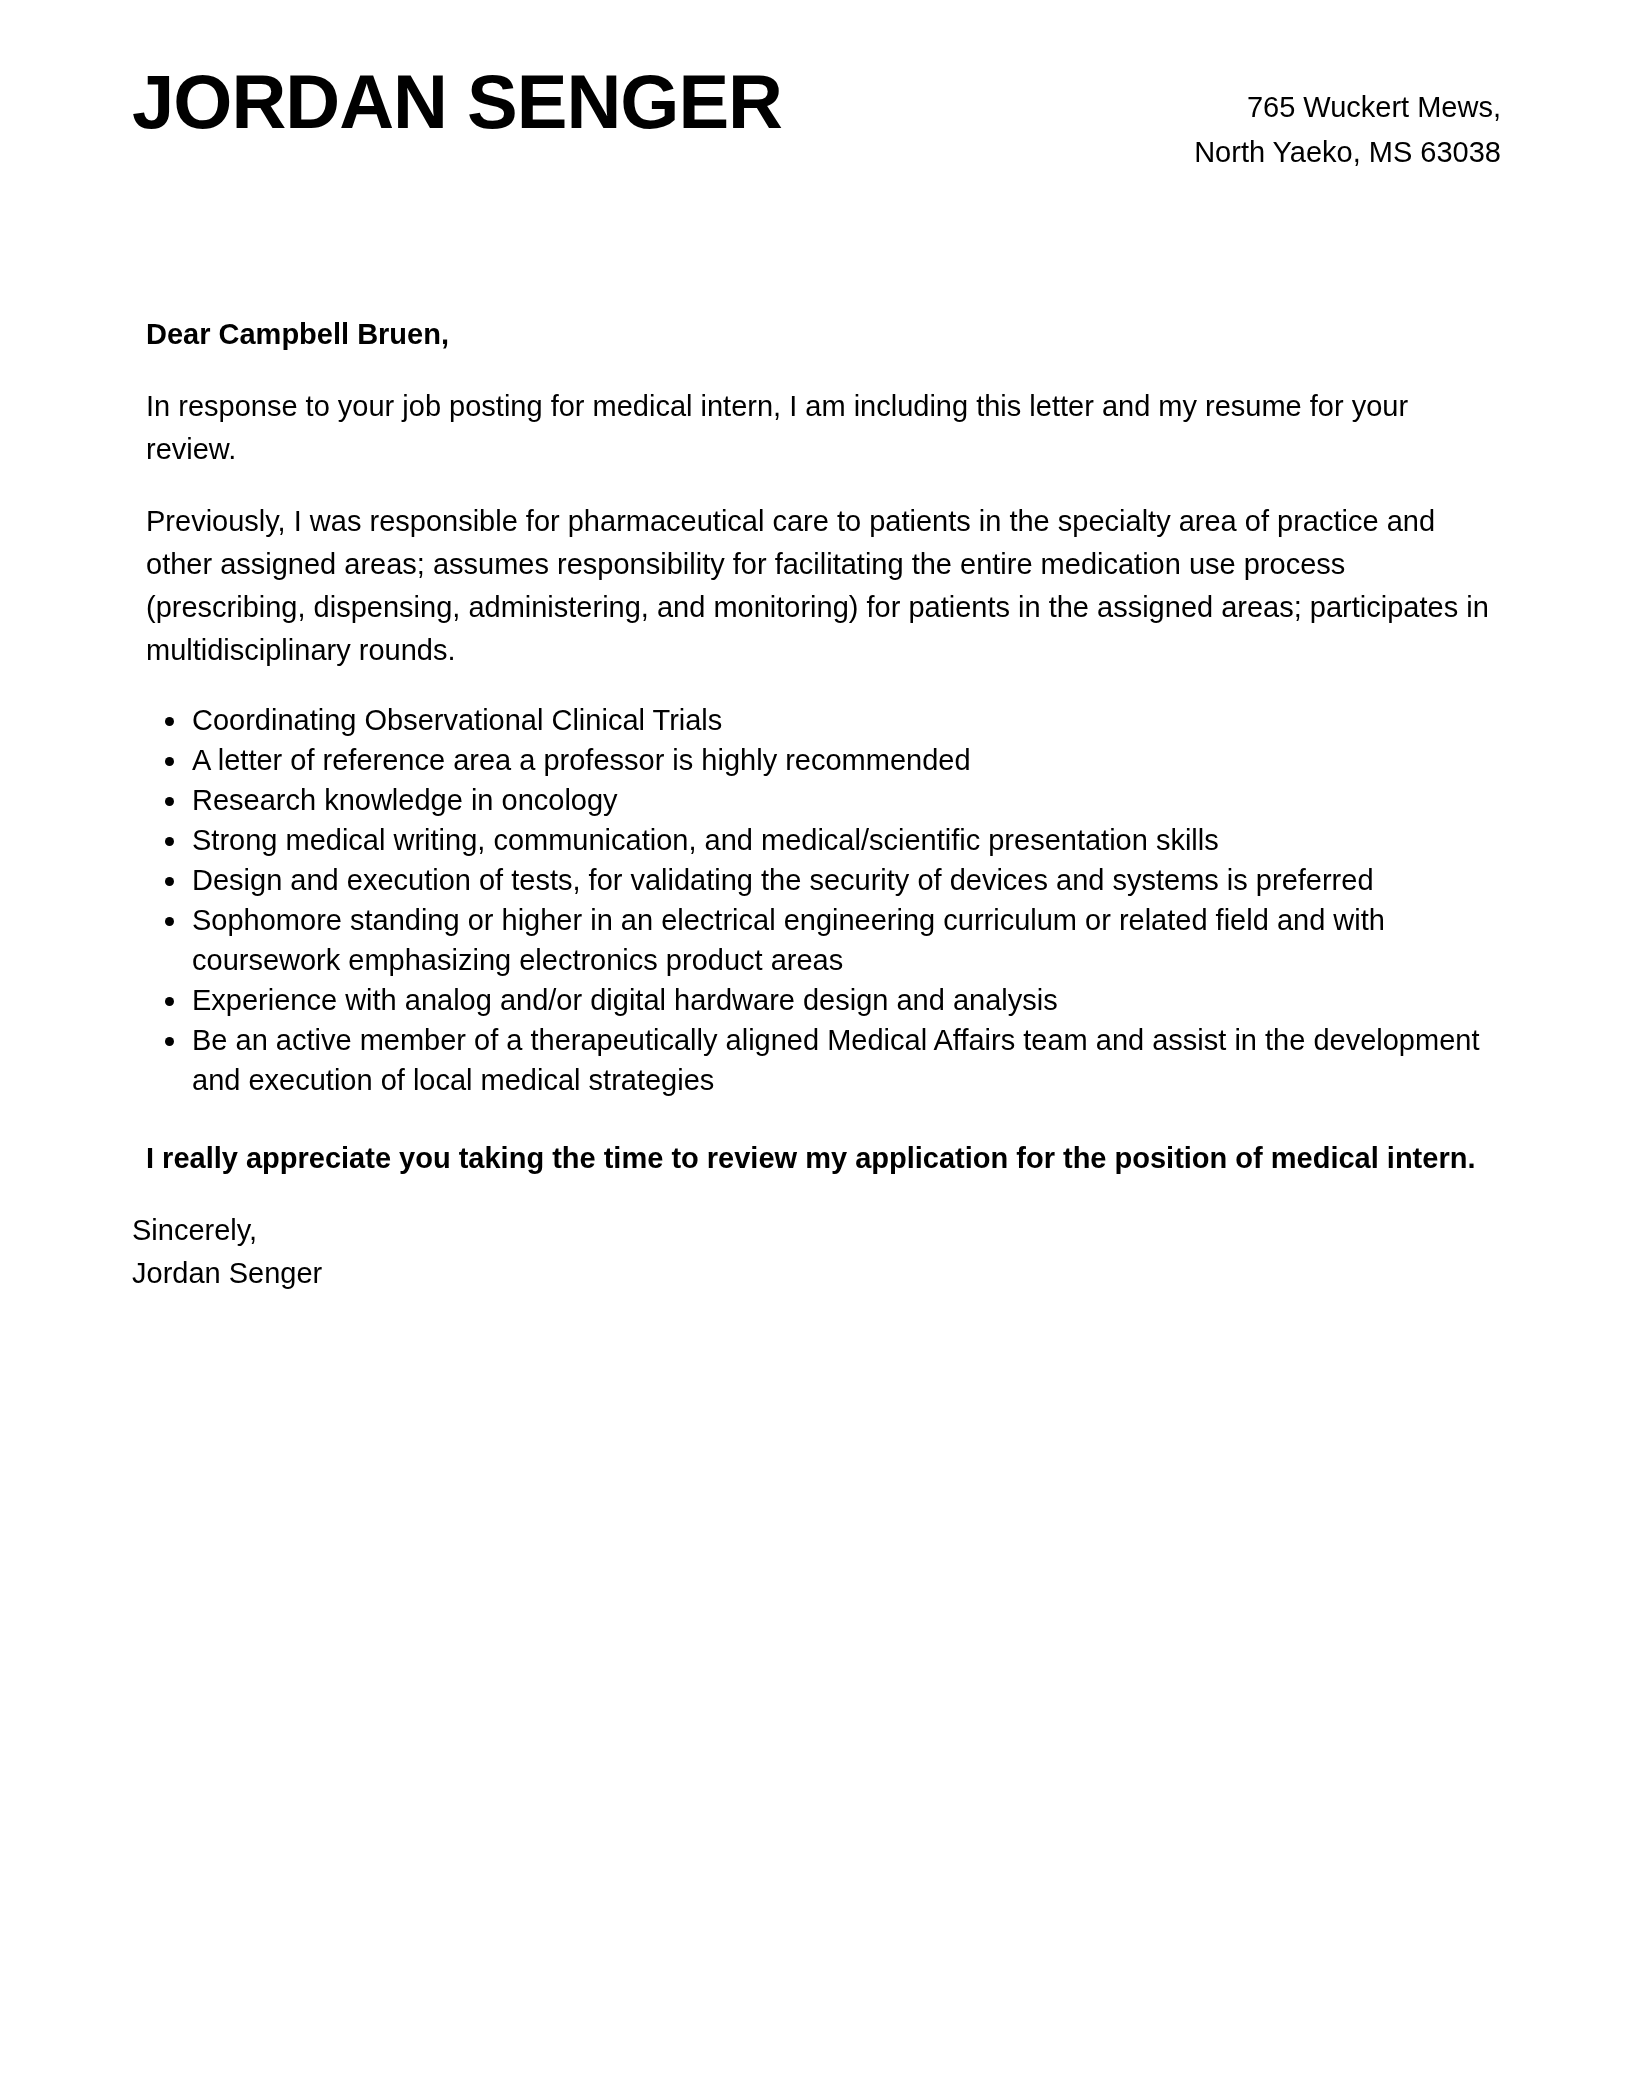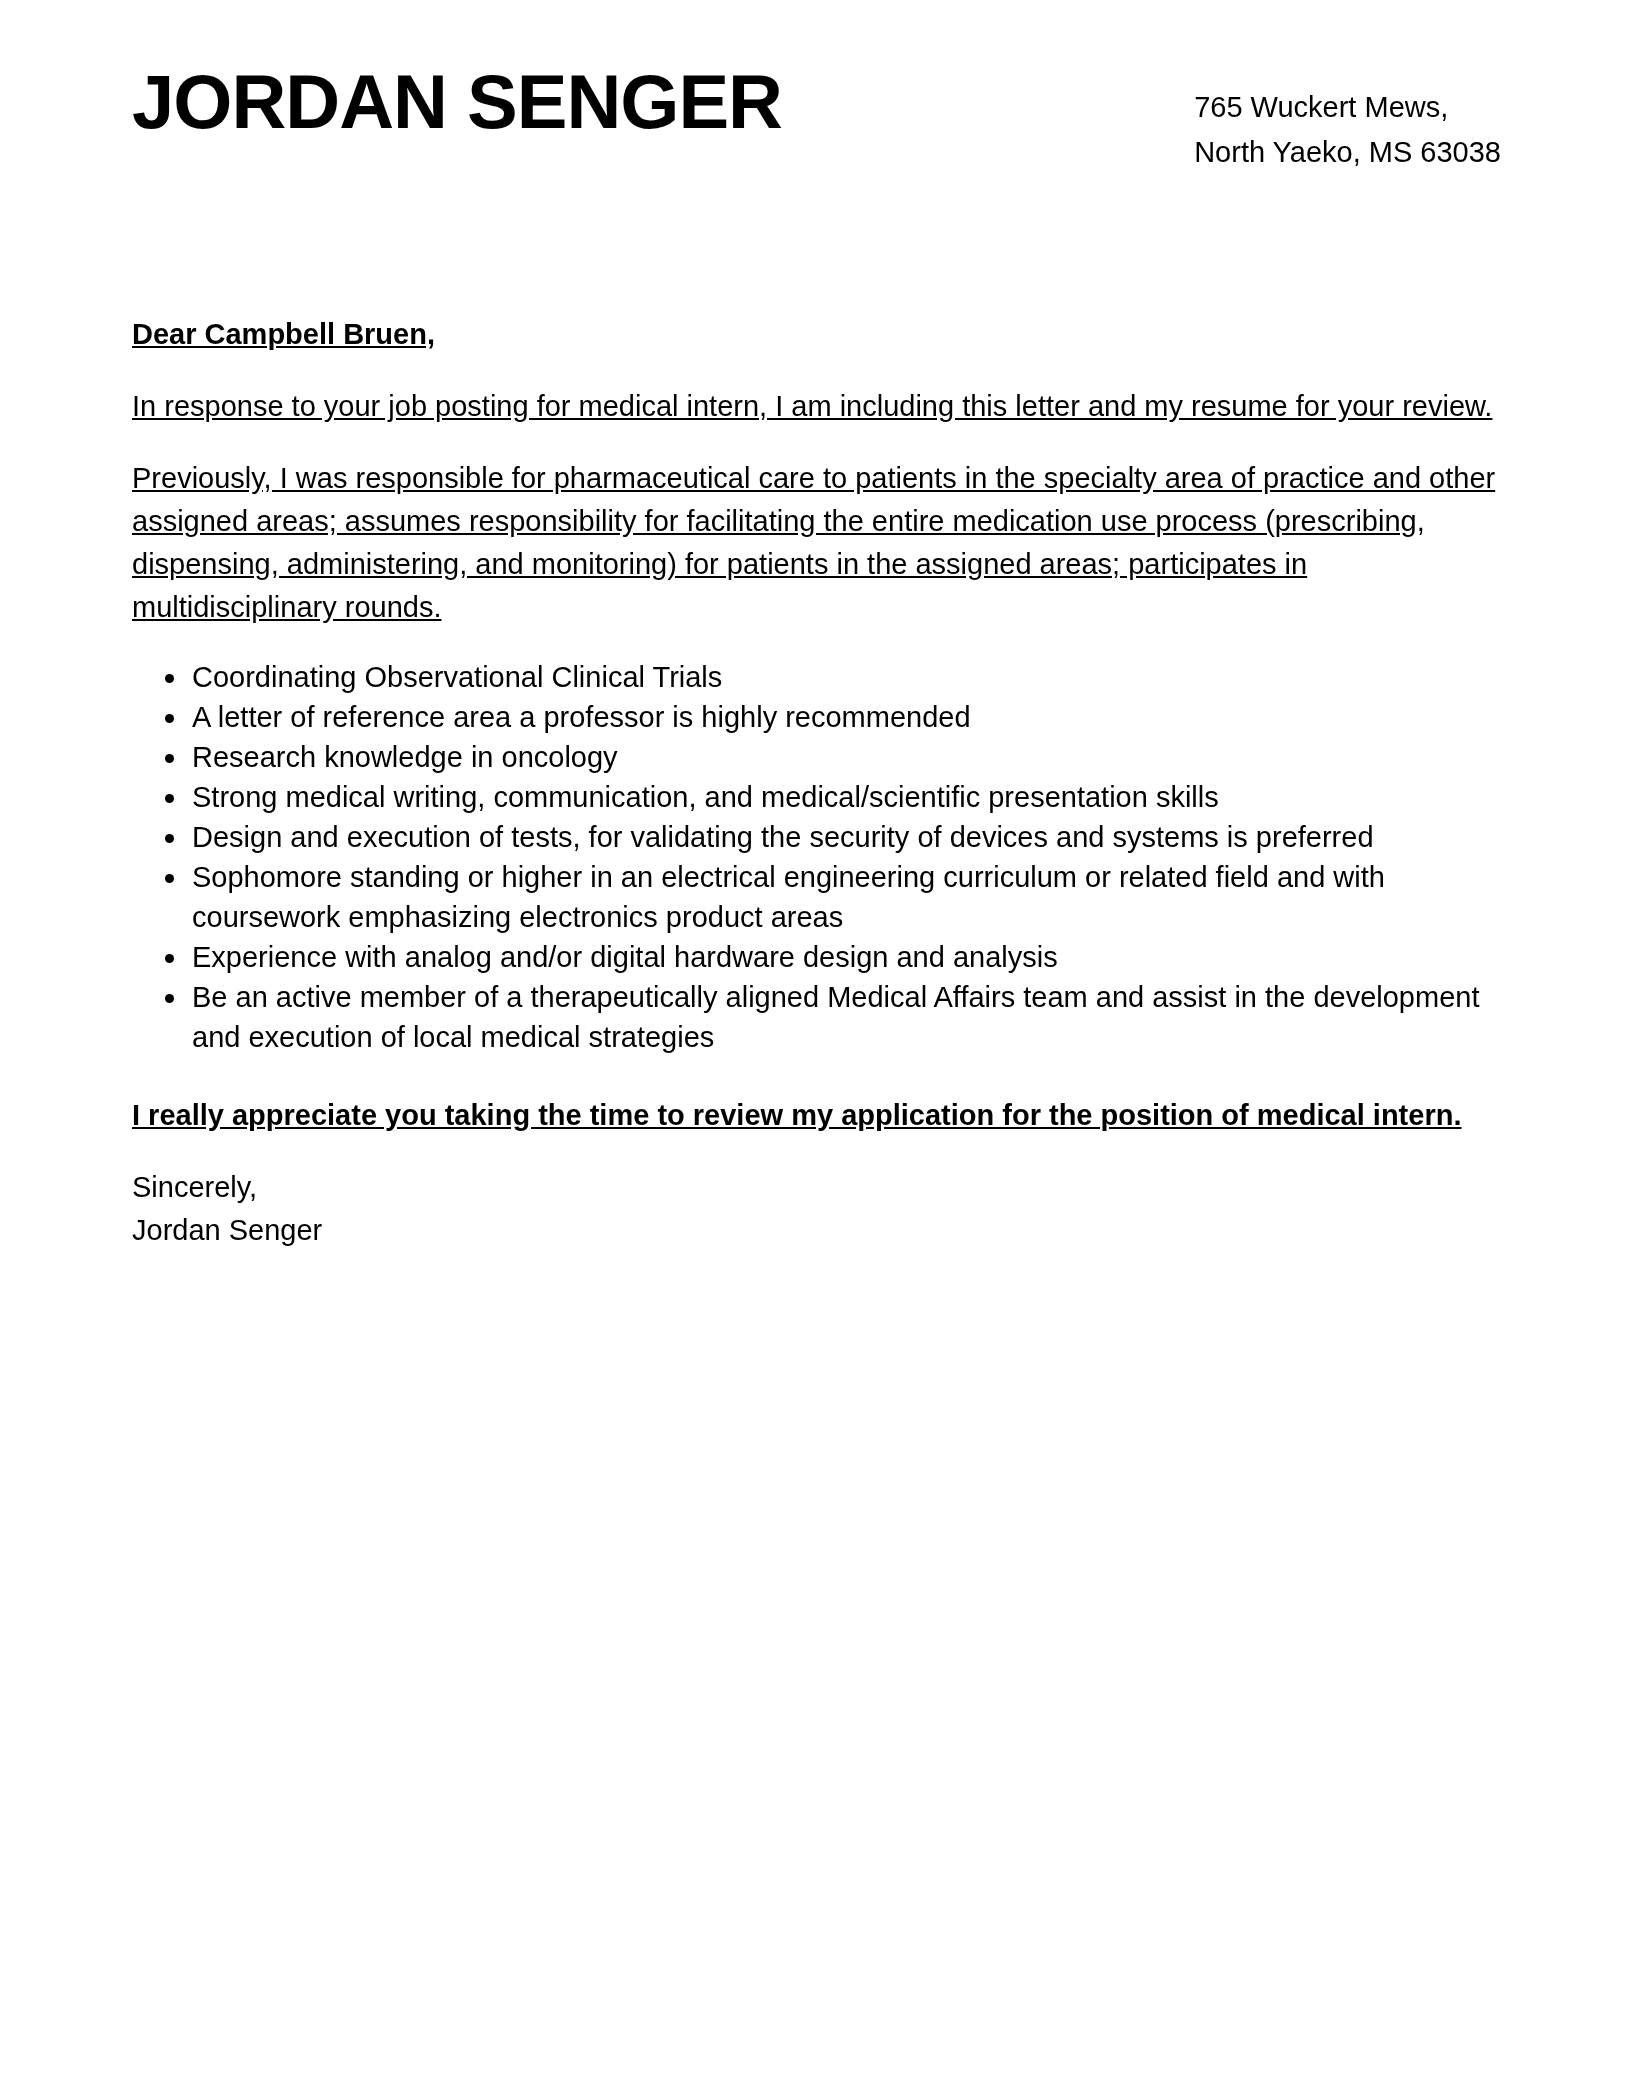--- a/index.html
+++ b/index.html
@@ -26,32 +26,31 @@
   }
   .name {
     margin: 0;
     font-size: 76px;
     font-weight: 700;
     line-height: 1;
     letter-spacing: -1px;
     white-space: nowrap;
   }
   .address {
-    text-align: left;
+    text-align: right;
     font-size: 29px;
     line-height: 1.55;
     padding-top: 21px;
     white-space: nowrap;
   }
   .letter-body {
     margin-top: 138px;
   }
   .letter-body p {
-    margin: 0 0 29px 0;
-    text-decoration: underline;
+    margin: 0 0 29px 14px;
   }
   .bold {
     font-weight: 700;
   }
   ul.qualifications {
     margin: 8px 0 36px 0;
     padding-left: 57px;
   }
   ul.qualifications li {
     line-height: 1.379;

